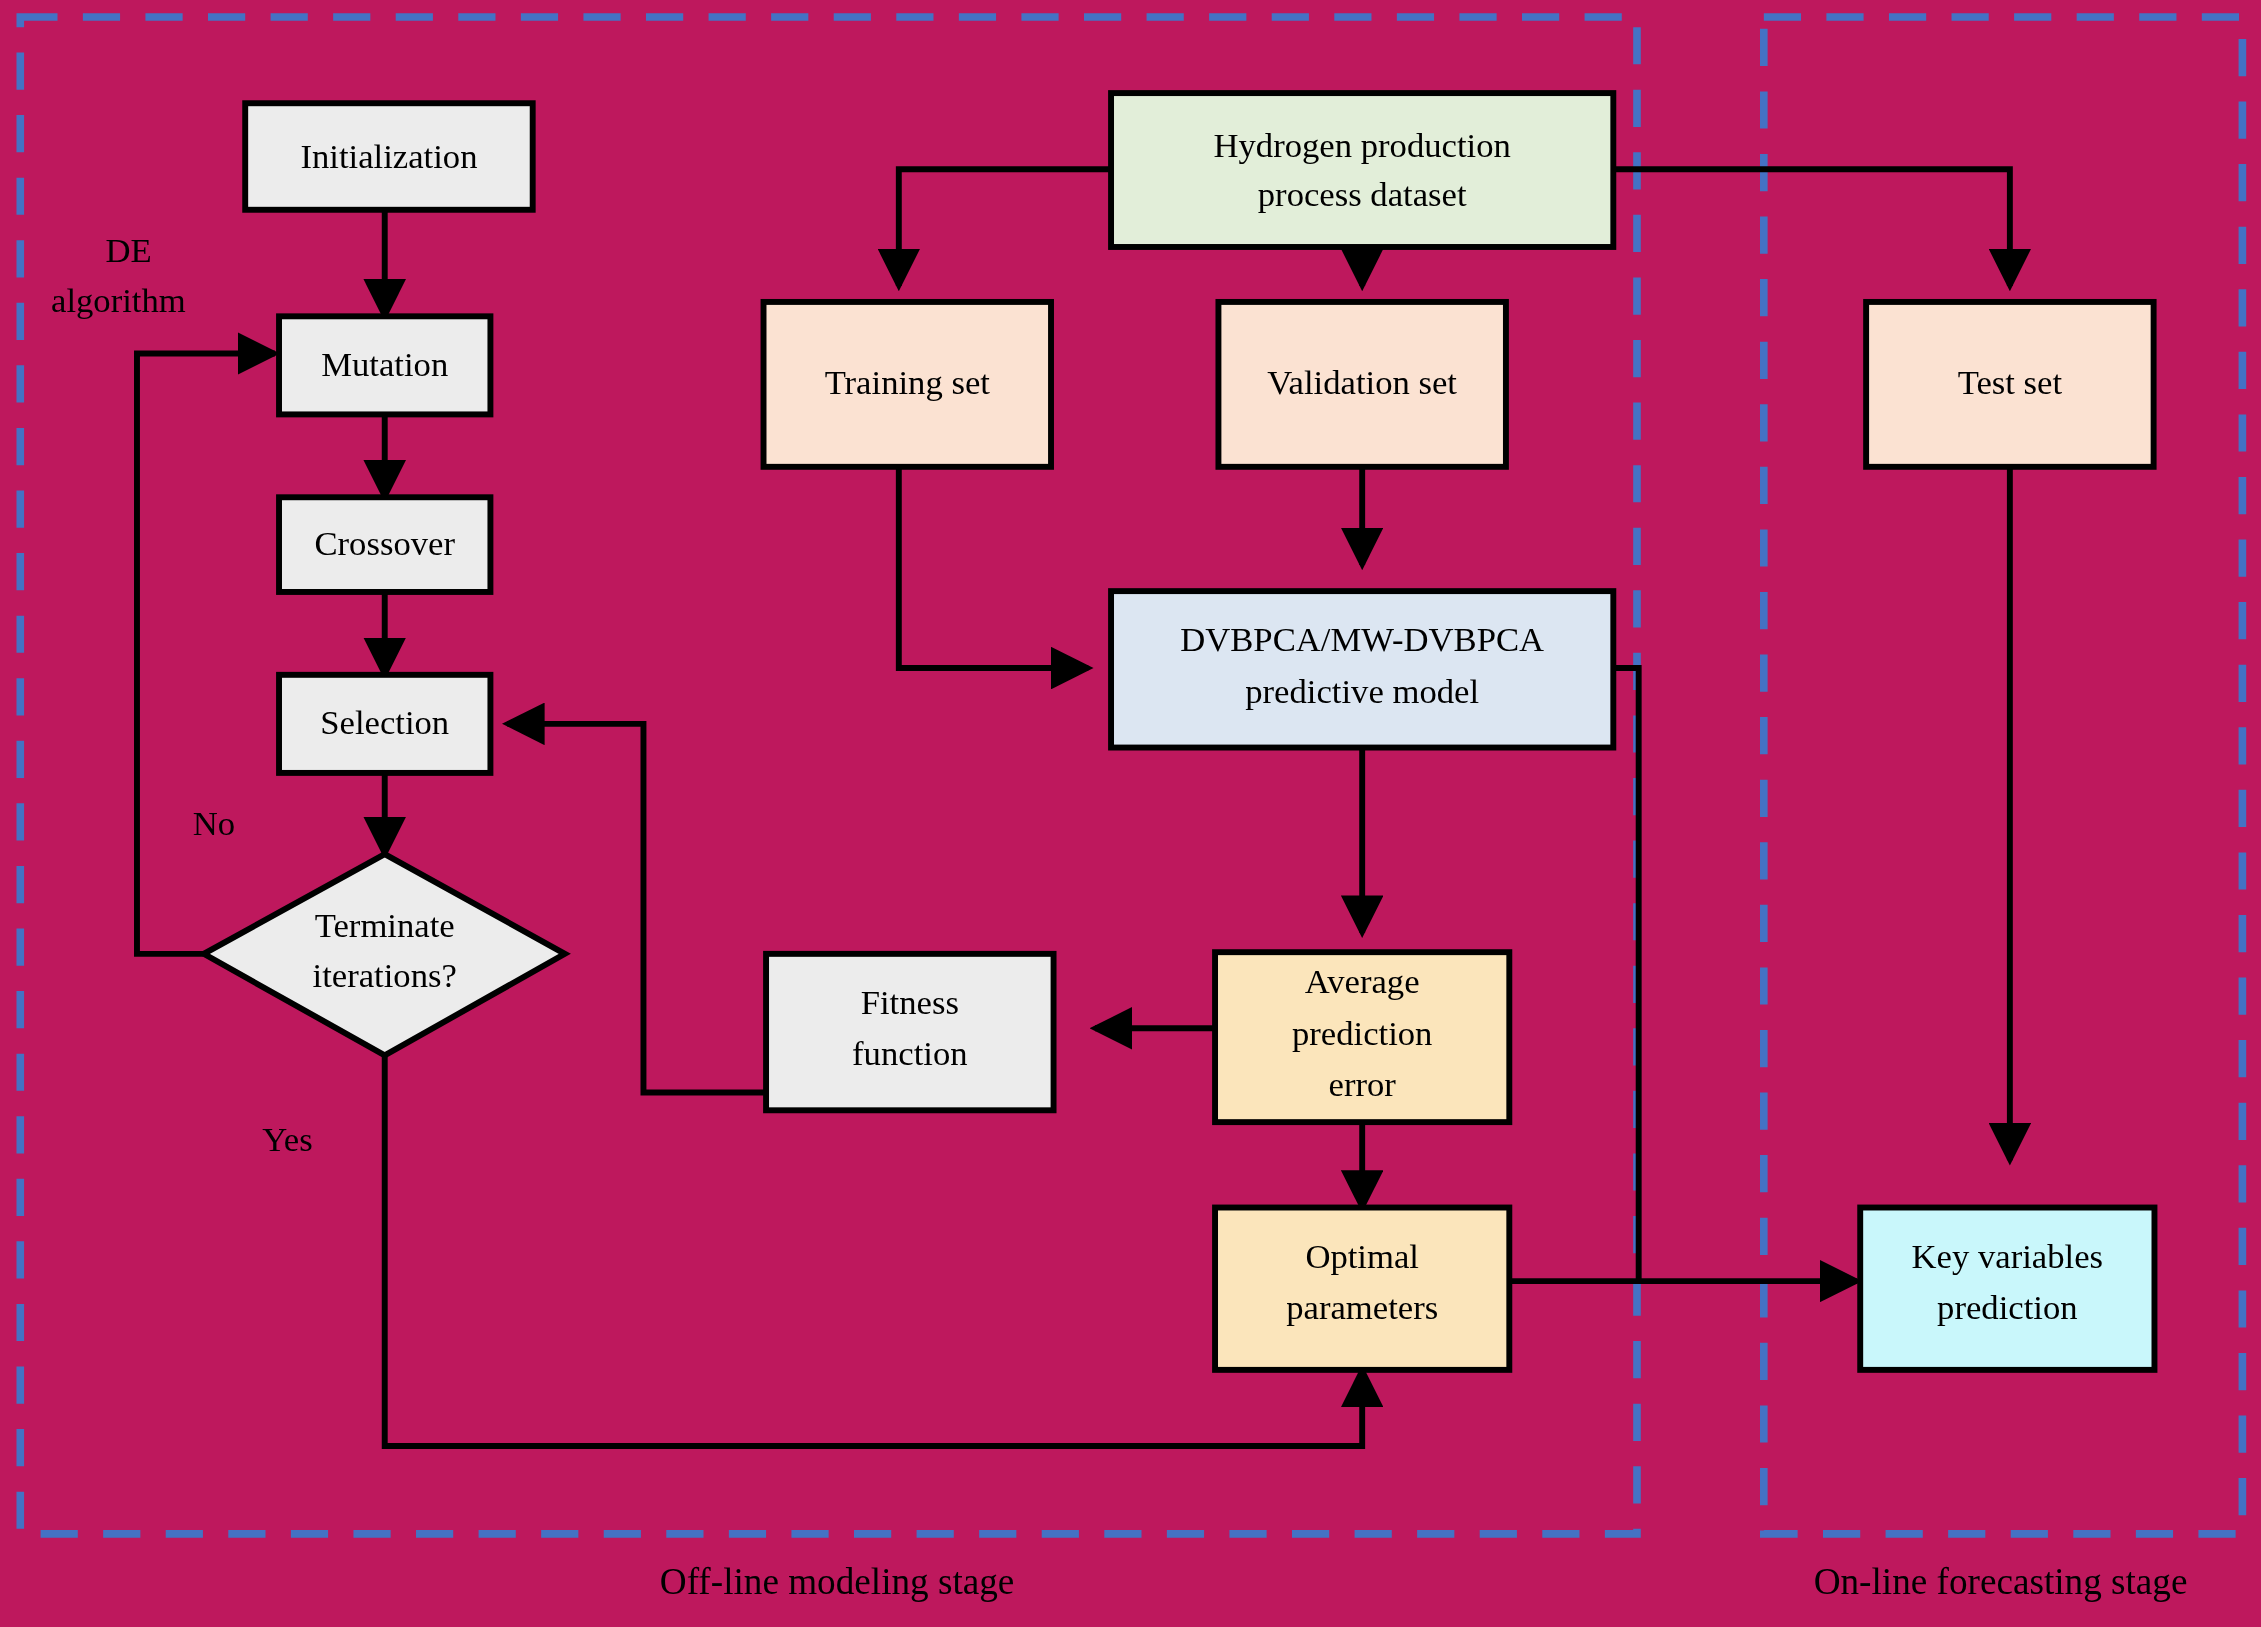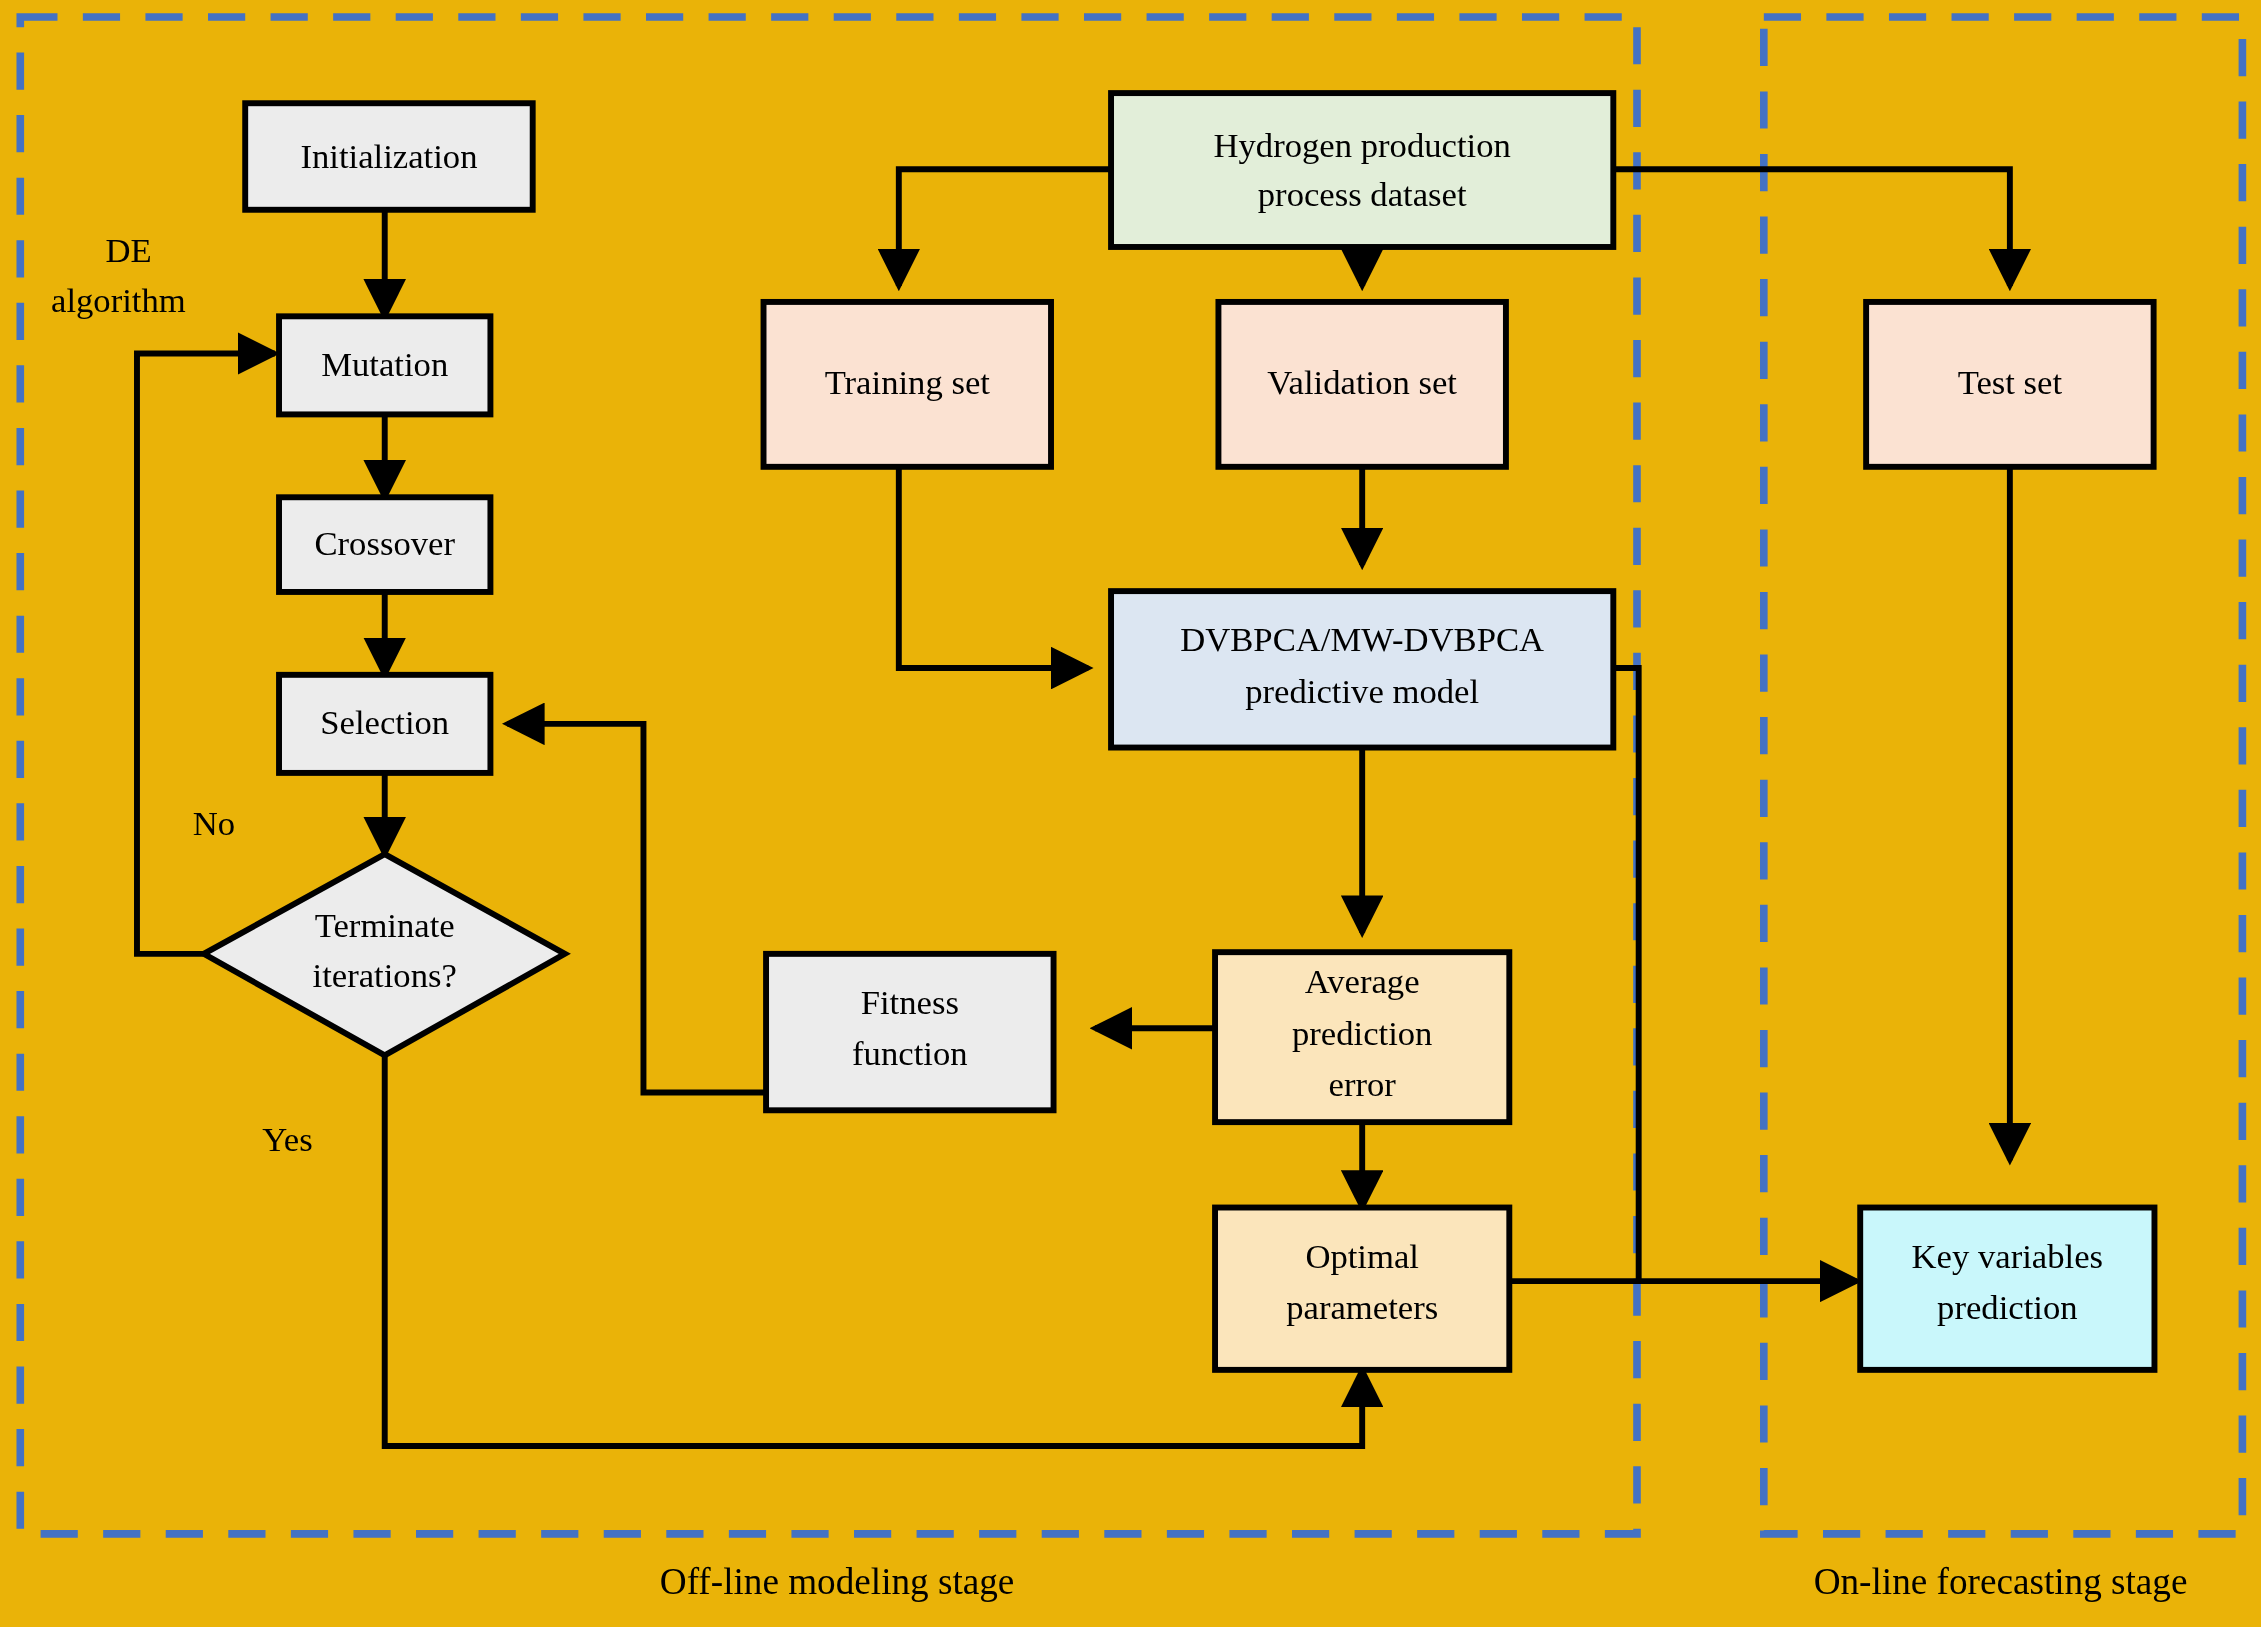--- a/index.html
+++ b/index.html
@@ -1,17 +1,17 @@
 <!DOCTYPE html>
 <html style="font-size:13.5px"><head>
 <meta charset="utf-8">
 <style>
   html,body{margin:0;padding:0;background:#ffffff;}
   body{width:2261px;height:1627px;font-family:"Liberation Serif", serif;}
-  #stage{position:relative;width:2261px;height:1627px;overflow:hidden;background:#eab308;}
+  #stage{position:relative;width:2261px;height:1627px;overflow:hidden;background:#be185d;}
   svg{position:absolute;left:0;top:0;width:2261px;height:1627px;}
   .nodelabel{font-family:"Liberation Serif", serif;font-size:41px;fill:#000;text-anchor:middle;dominant-baseline:middle;}
   .edgelabel{font-family:"Liberation Serif", serif;font-size:41px;fill:#000;text-anchor:middle;dominant-baseline:middle;}
   .stagelabel{font-family:"Liberation Serif", serif;font-size:44px;fill:#000;text-anchor:middle;dominant-baseline:middle;}
   .shape{stroke:#000;stroke-width:7;}
   .dashbox{fill:none;stroke:#4472c4;stroke-width:9;stroke-dasharray:44 30;}
   .conn{stroke:#000;stroke-width:7;fill:none;stroke-linecap:butt;stroke-linejoin:miter;}
 </style>
 </head>
 <body>

